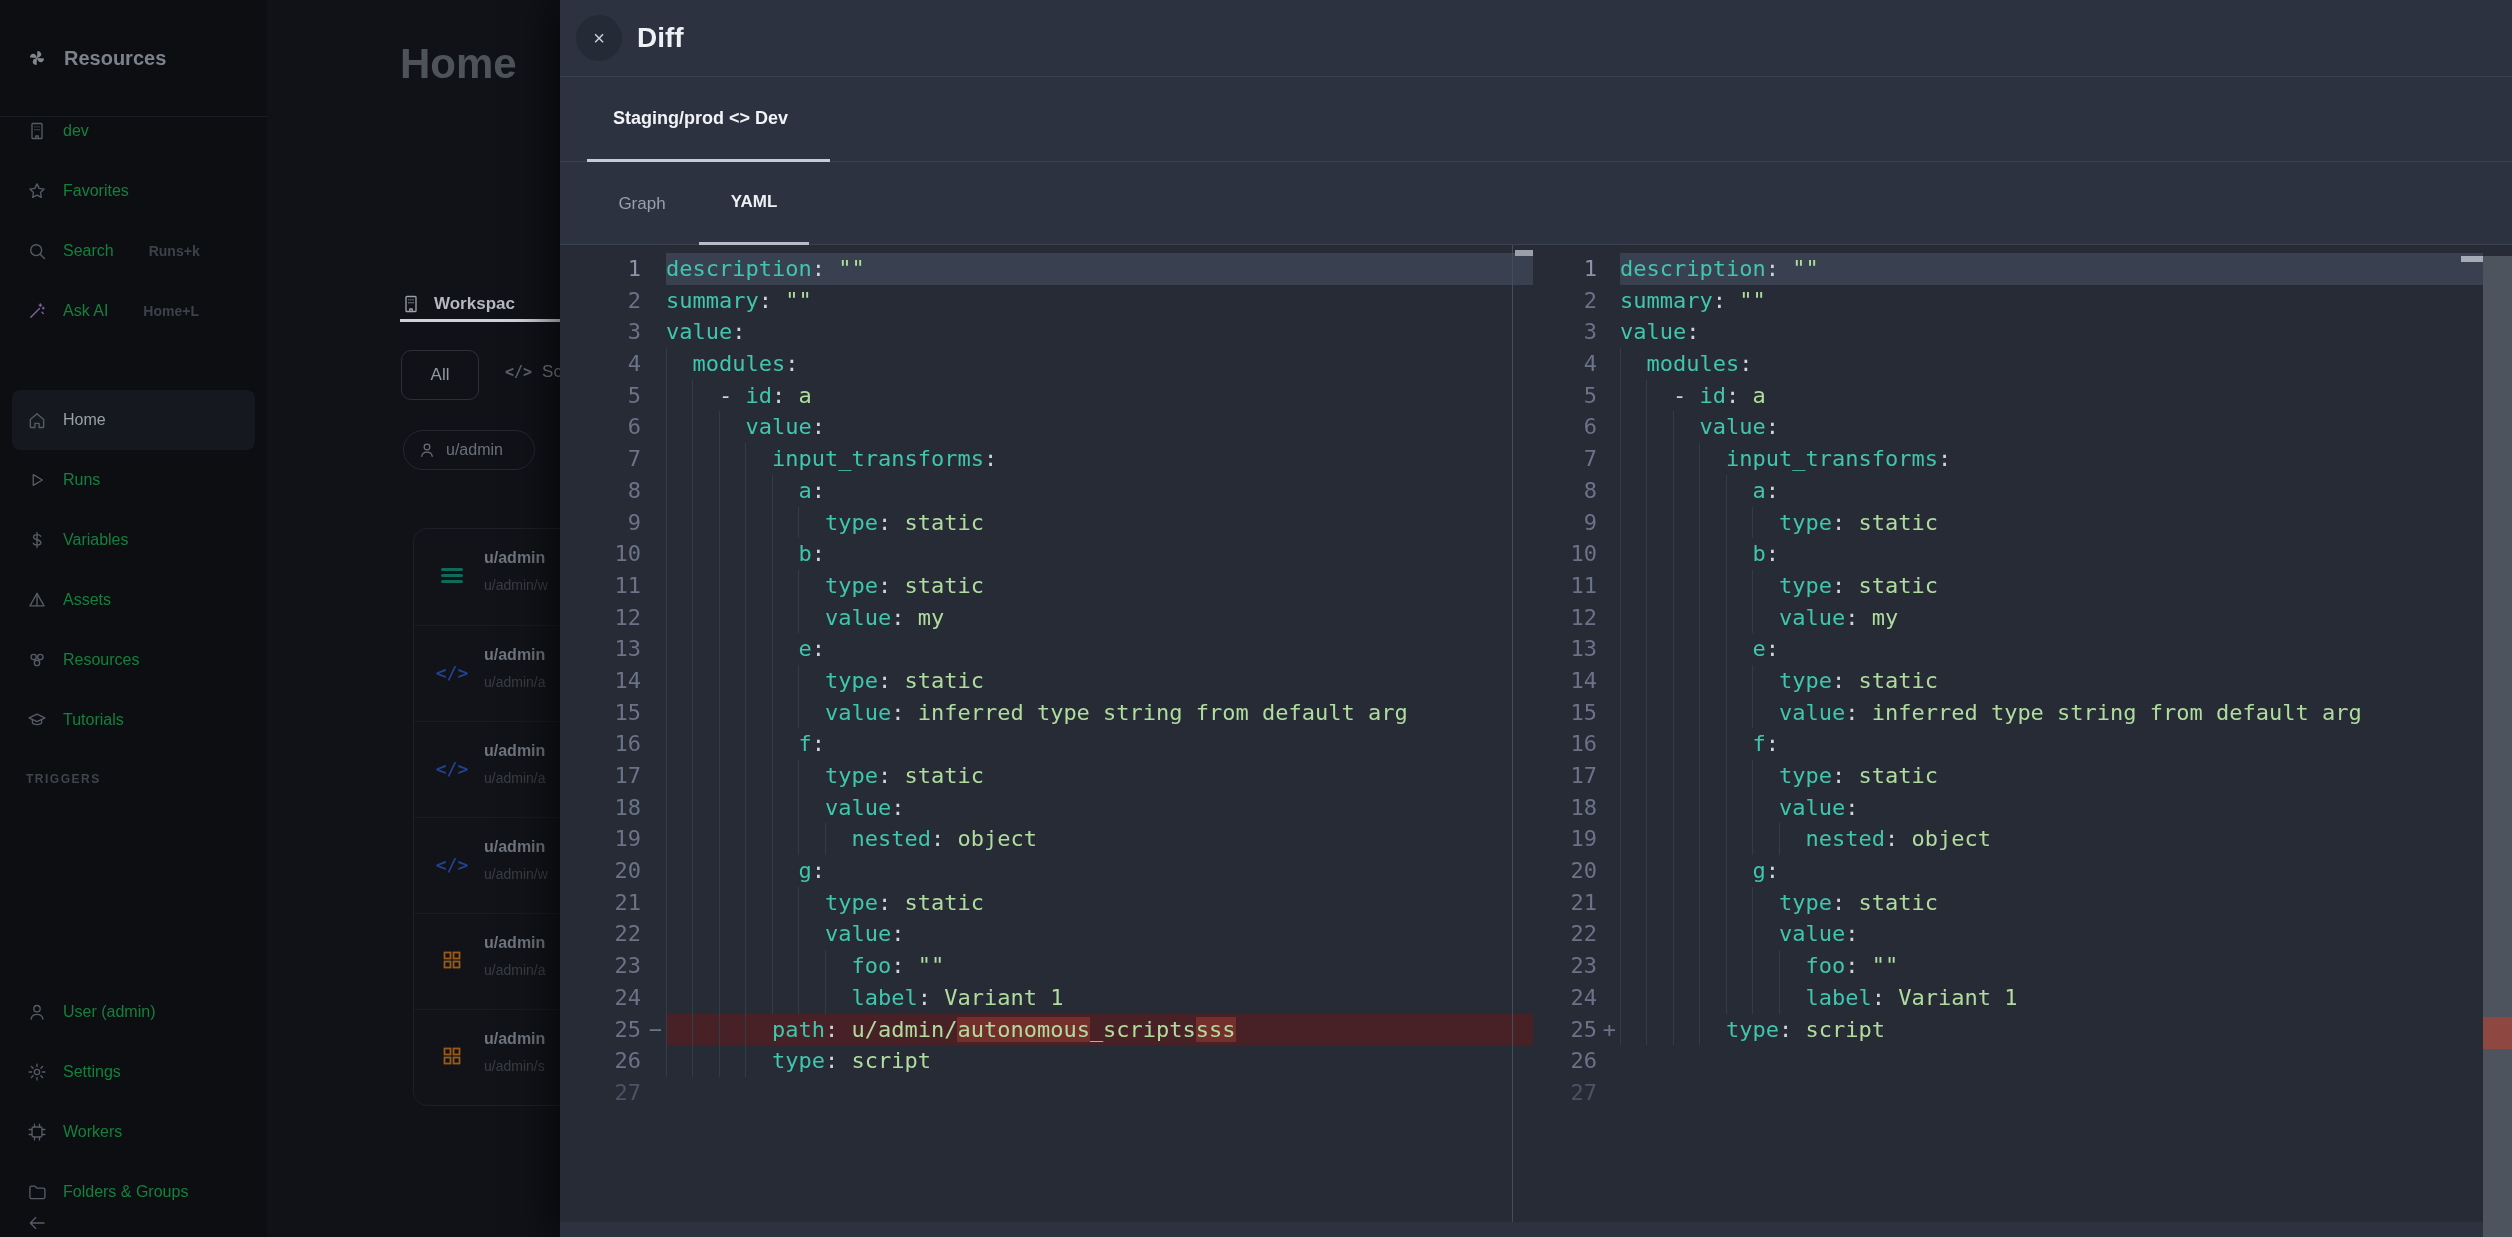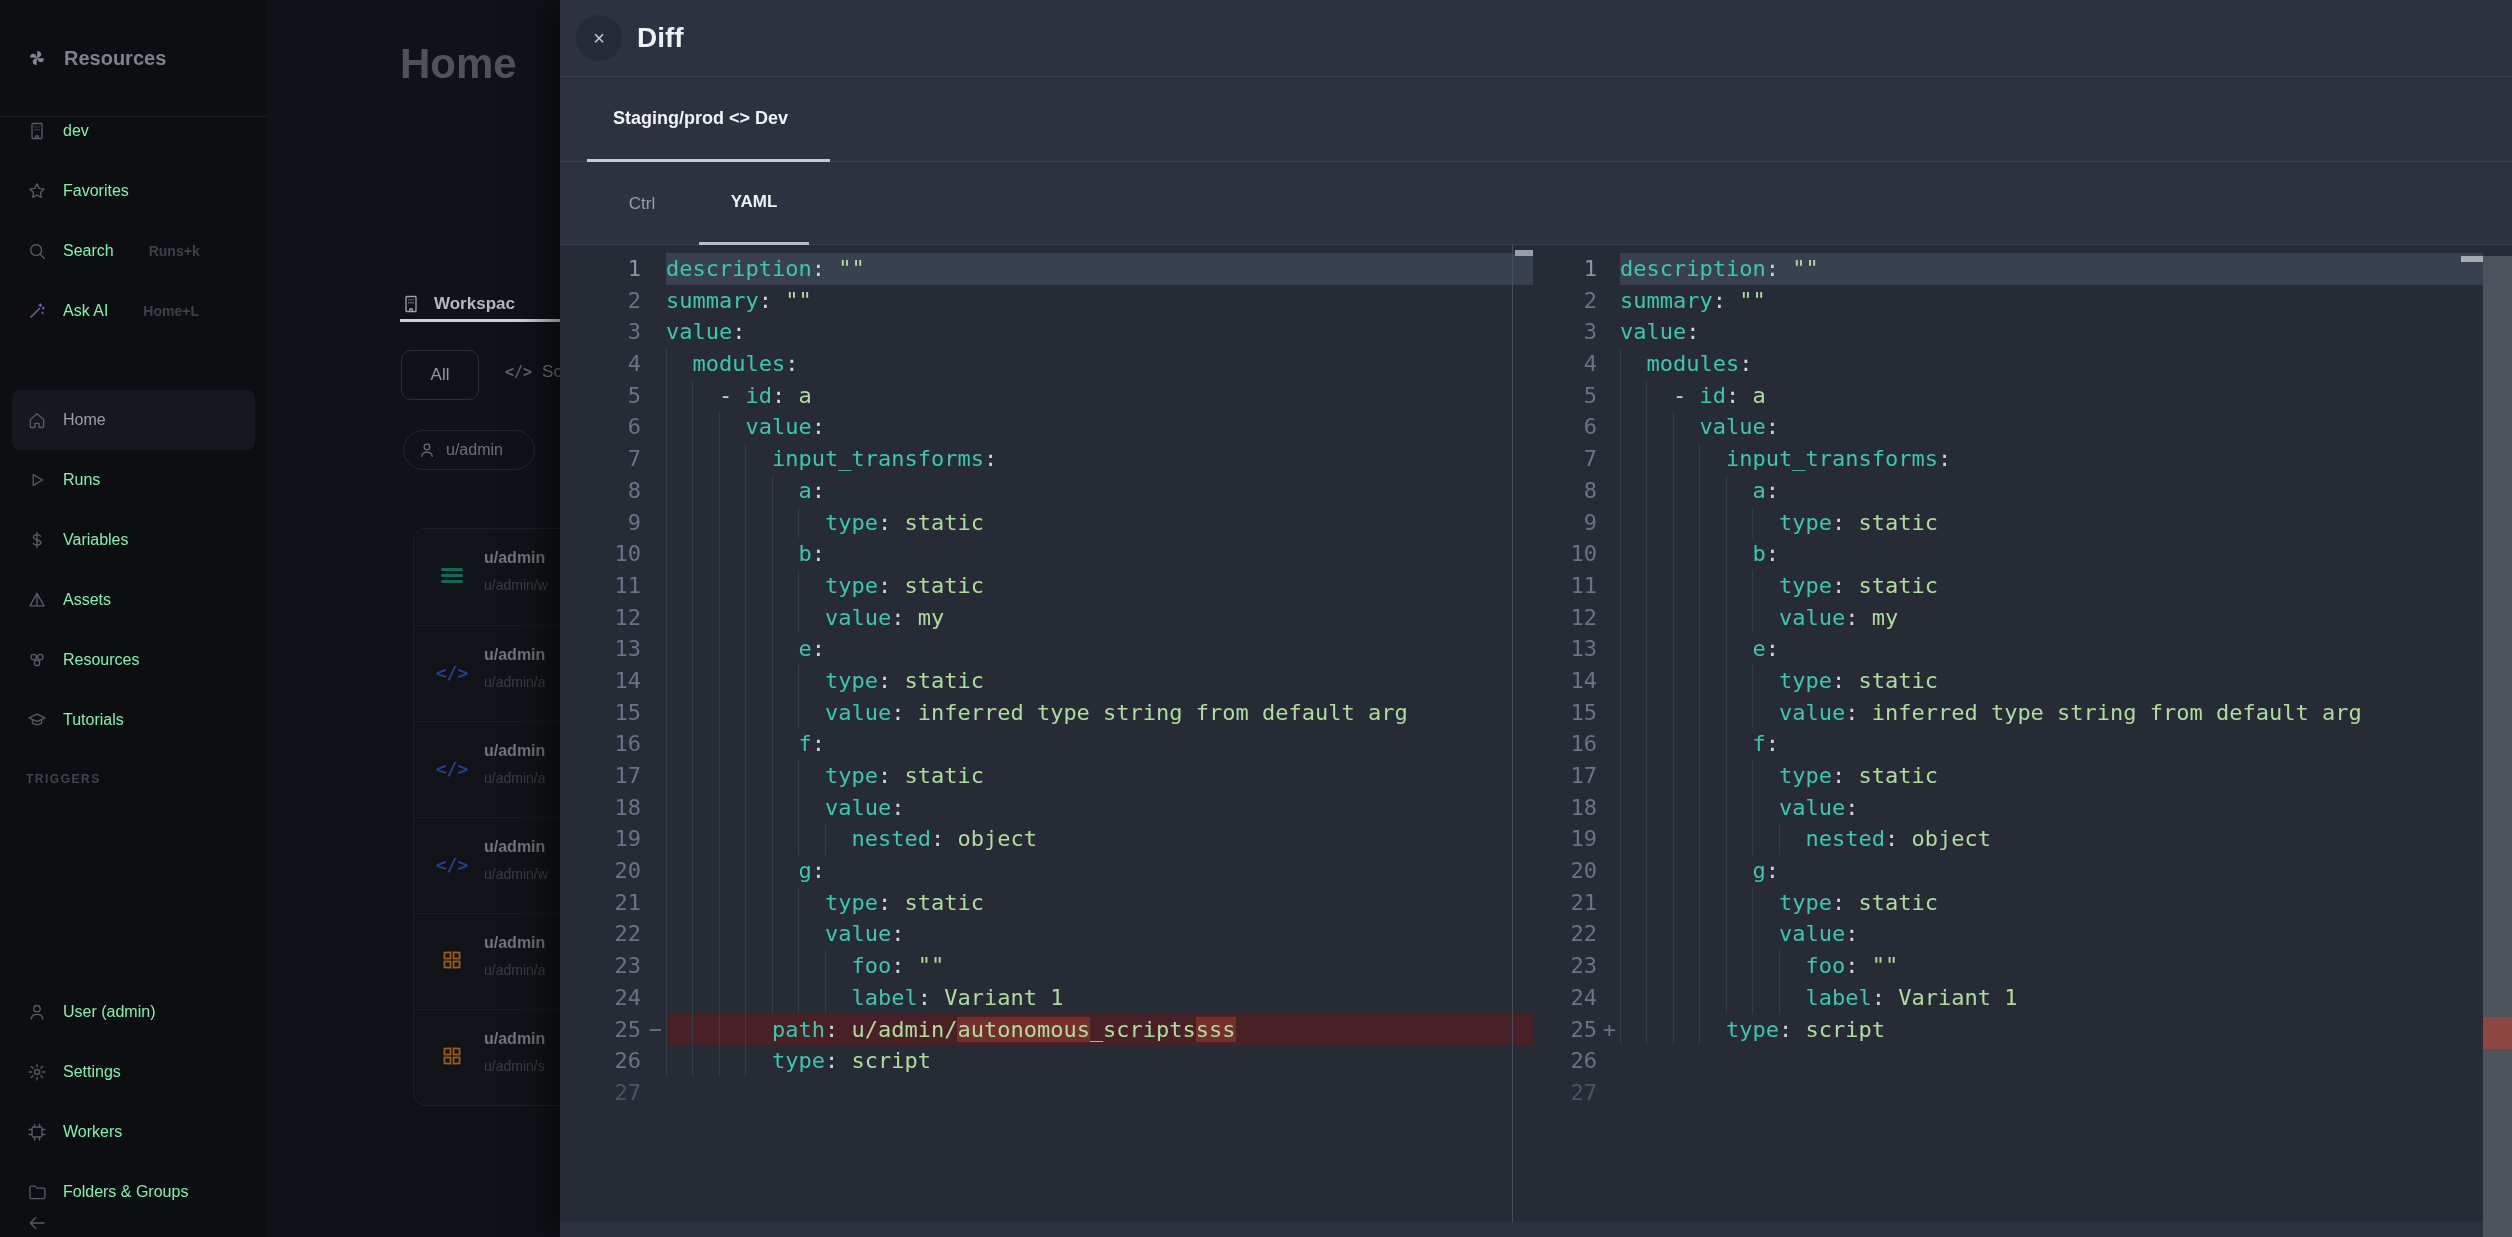--- a/index.html
+++ b/index.html
@@ -8,21 +8,21 @@
 
   
   .sidebar { position:absolute; left:0; top:0; width:267px; height:1237px; background:#0c0e12; }
   .logo-row { display:flex; align-items:center; gap:16px; height:117px; padding-left:26px;
               border-bottom:1px solid #1a1d23; color:#82888f; }
   .logo-row .brand { font-size:20px; font-weight:bold; color:#7c828b; }
   .snav { position:absolute; left:0; right:0; }
   .nav1 { top:101px; } .nav2 { top:390px; } .nav3 { top:789px; } .nav4 { top:982px; }
   .sitem { display:flex; align-items:center; height:60px; padding-left:26px; gap:15px;
            color:#565c66; font-size:16px; cursor:pointer; }
-  .sitem .lbl { color:#86efac; }
+  .sitem .lbl { color:#15803d; }
   .sitem .kbd { margin-left:20px; color:#3c414a; font-weight:bold; font-size:14px; }
   .sitem.active { margin:0 12px; padding-left:14px; background:#15181e; border-radius:8px; }
   .sitem.active .lbl { color:#9aa0a9; }
   .sitem.wand-item { color:#7e619f; }
   .section-lbl { position:absolute; top:772px; left:26px; font-size:12px; letter-spacing:1.5px;
                  color:#3f444d; font-weight:bold; }
   .collapse-row { position:absolute; top:1204px; left:18px; color:#565c66; padding:8px; }
   .icn { display:inline-flex; width:22px; height:22px; align-items:center; justify-content:center; flex:none; }
   .icn svg { width:20px; height:20px; stroke:currentColor; fill:none; stroke-width:1.6;
              stroke-linecap:round; stroke-linejoin:round; }
@@ -367,21 +367,21 @@
   </header>
 
   <div class="tabs1">
     <div class="tab1">
       <span>Staging/prod &lt;&gt; Dev</span>
     </div>
   </div>
 
   <div class="tabs2" id="tabs-secondary">
   <div class="tab2 t0">
-    <span>Ctrl</span>
+    <span>Graph</span>
       </div>
   <div class="tab2 t1">
     <span>YAML</span>
       </div>
     </div>
 
   <div class="diffwrap">
     <div class="pane left" id="pane-left">
         <div class="gutter">
           <div class="ln first"><span>1</span></div>

